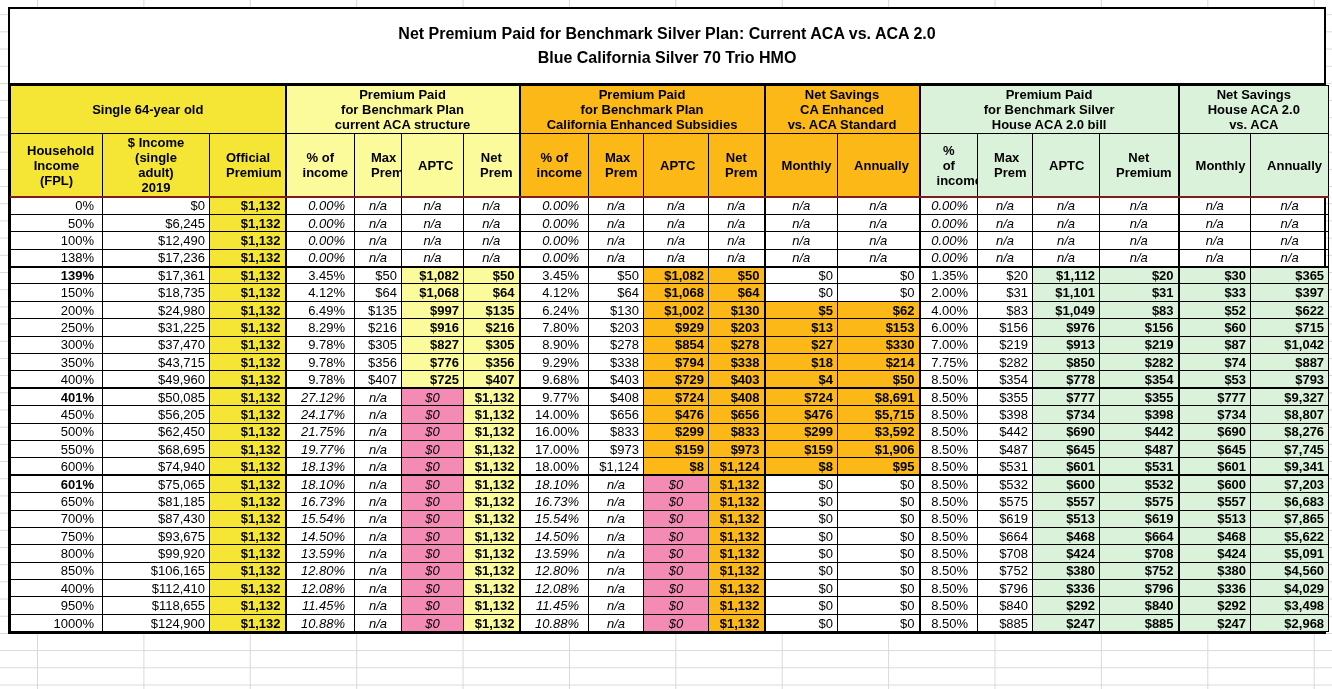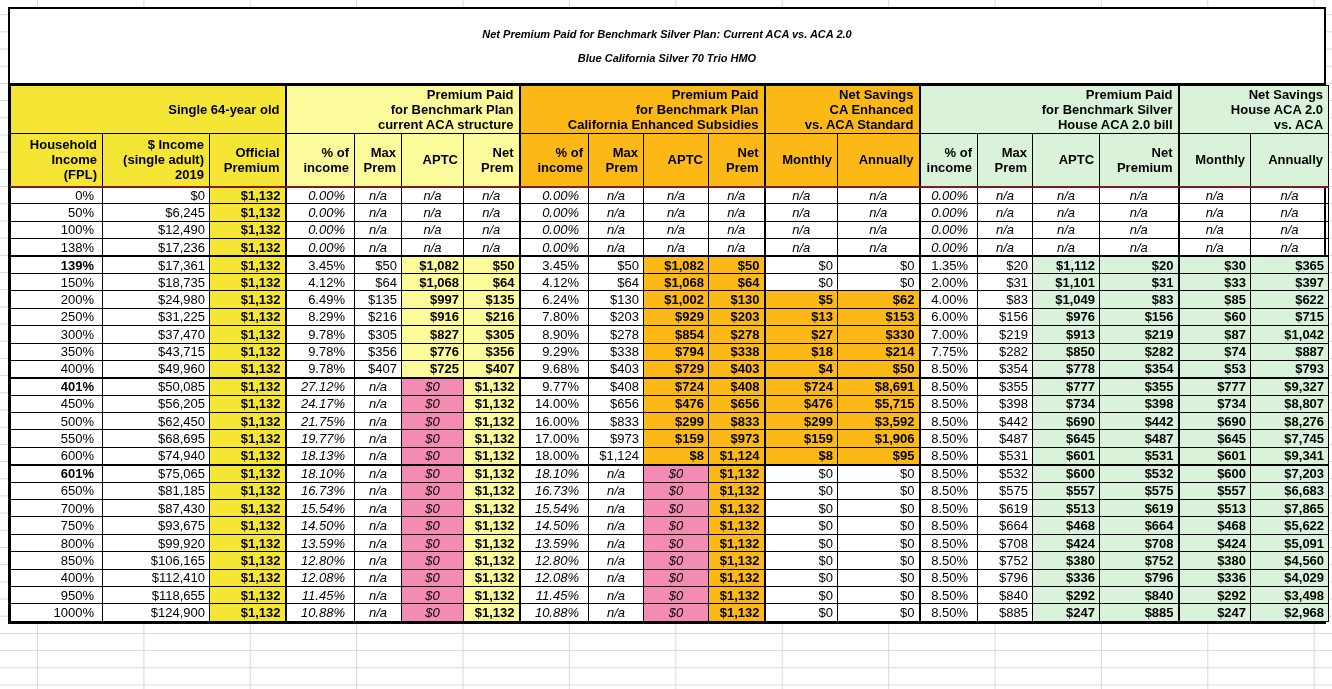--- a/index.html
+++ b/index.html
@@ -15,27 +15,27 @@
     background-size:106.4px 17.2px;
     background-position:37px -3px;
   }
   .sheet{
     position:absolute;left:8px;top:7px;width:1318px;
     border:2px solid #000;background:#fff;box-sizing:border-box;
   }
   .title{
     height:74px;border-bottom:2px solid #000;
     display:flex;flex-direction:column;justify-content:center;
-    text-align:center;font-weight:bold;font-size:11px;line-height:24px;font-style:italic;
+    text-align:center;font-weight:bold;font-size:16px;line-height:24px;
   }
   table{border-collapse:collapse;table-layout:fixed;width:100%}
   th,td{border:1px solid #000;overflow:hidden;box-sizing:border-box}
   thead th{
-    font-size:13px;font-weight:bold;text-align:right;
-    white-space:pre-line;line-height:15px;padding:1px 5px;vertical-align:middle;
+    font-size:13px;font-weight:bold;text-align:center;
+    white-space:pre-line;line-height:15px;padding:1px 16px;vertical-align:middle;
   }
   tr.grp th{height:44px}
   tr.hdr th{height:53px;border-bottom:2px solid #7f1d1d}
   td{height:17.4px;font-size:13px;text-align:right;padding:0 4px;white-space:nowrap}
   .ctr{text-align:center}
   .b{font-weight:bold}
   .it{font-style:italic}
   .pctpad{padding-right:9px}
   .fplpad{padding-right:8px}
   .bR{border-right:2px solid #000}
@@ -271,21 +271,21 @@
           <td class="pctpad">6.24%</td>
           <td class="">$130</td>
           <td class="fo b">$1,002</td>
           <td class="bR fo b">$130</td>
           <td class="fo b">$5</td>
           <td class="bR fo b">$62</td>
           <td class="pctpad">4.00%</td>
           <td class="">$83</td>
           <td class="fg b">$1,049</td>
           <td class="bR fg b">$83</td>
-          <td class="fg b">$85</td>
+          <td class="fg b">$52</td>
           <td class="fg b">$622</td>
         </tr>
         <tr>
           <td class="fplpad">250%</td>
           <td class="">$31,225</td>
           <td class="bR fy b">$1,132</td>
           <td class="pctpad">8.29%</td>
           <td class="">$216</td>
           <td class="fp b">$916</td>
           <td class="bR fp b">$216</td>

